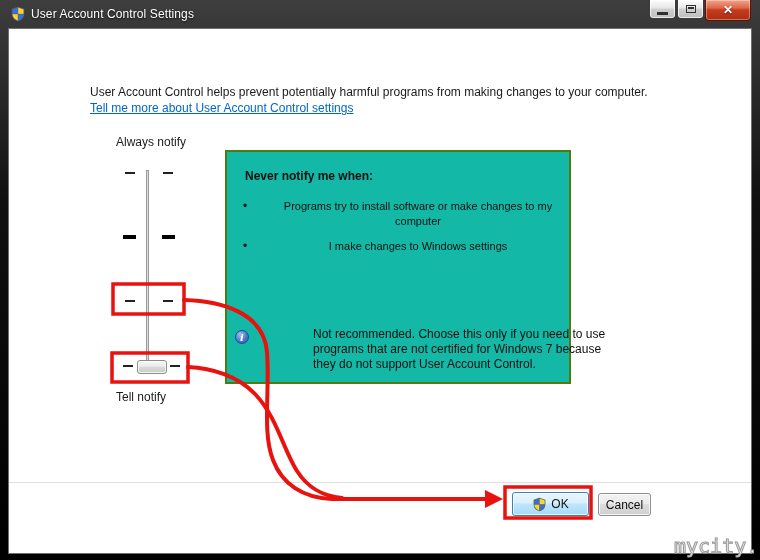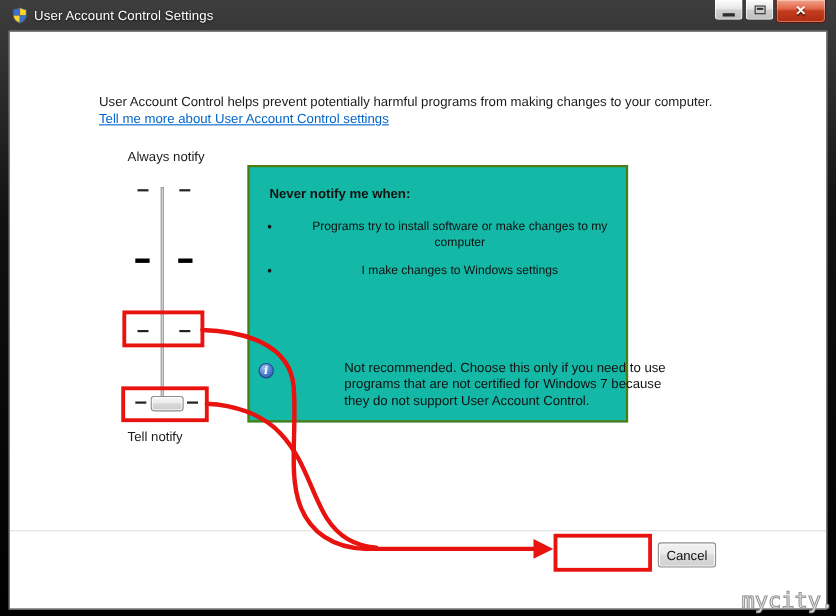--- a/index.html
+++ b/index.html
@@ -187,20 +187,26 @@
       <span class="bullet-dot b1d">•</span>
       <div class="bullet-text b1t">Programs try to install software or make changes to my computer</div>
       <span class="bullet-dot b2d">•</span>
       <div class="bullet-text b2t">I make changes to Windows settings</div>
       <div class="note-icon">i</div>
       <div class="note-text">Not recommended. Choose this only if you need to use programs that are not certified for Windows 7 because they do not support User Account Control.</div>
     </div>
 
     <div class="separator"></div>
 
+    <div class="btn btn-ok">
+      <svg class="btn-shield">
+          <use href="#uac-shield"></use>
+        </svg>
+      <span>OK</span>
+    </div>
     <div class="btn btn-cancel">
       <span>Cancel</span>
     </div>
 
     <div class="watermark">mycity.rs</div>
   </div>
 
   <svg class="annotations" viewBox="0 0 760 560">
     <g fill="none" stroke="#e8120f" stroke-width="3.5">
       <rect x="113" y="284" width="71" height="30"></rect>

